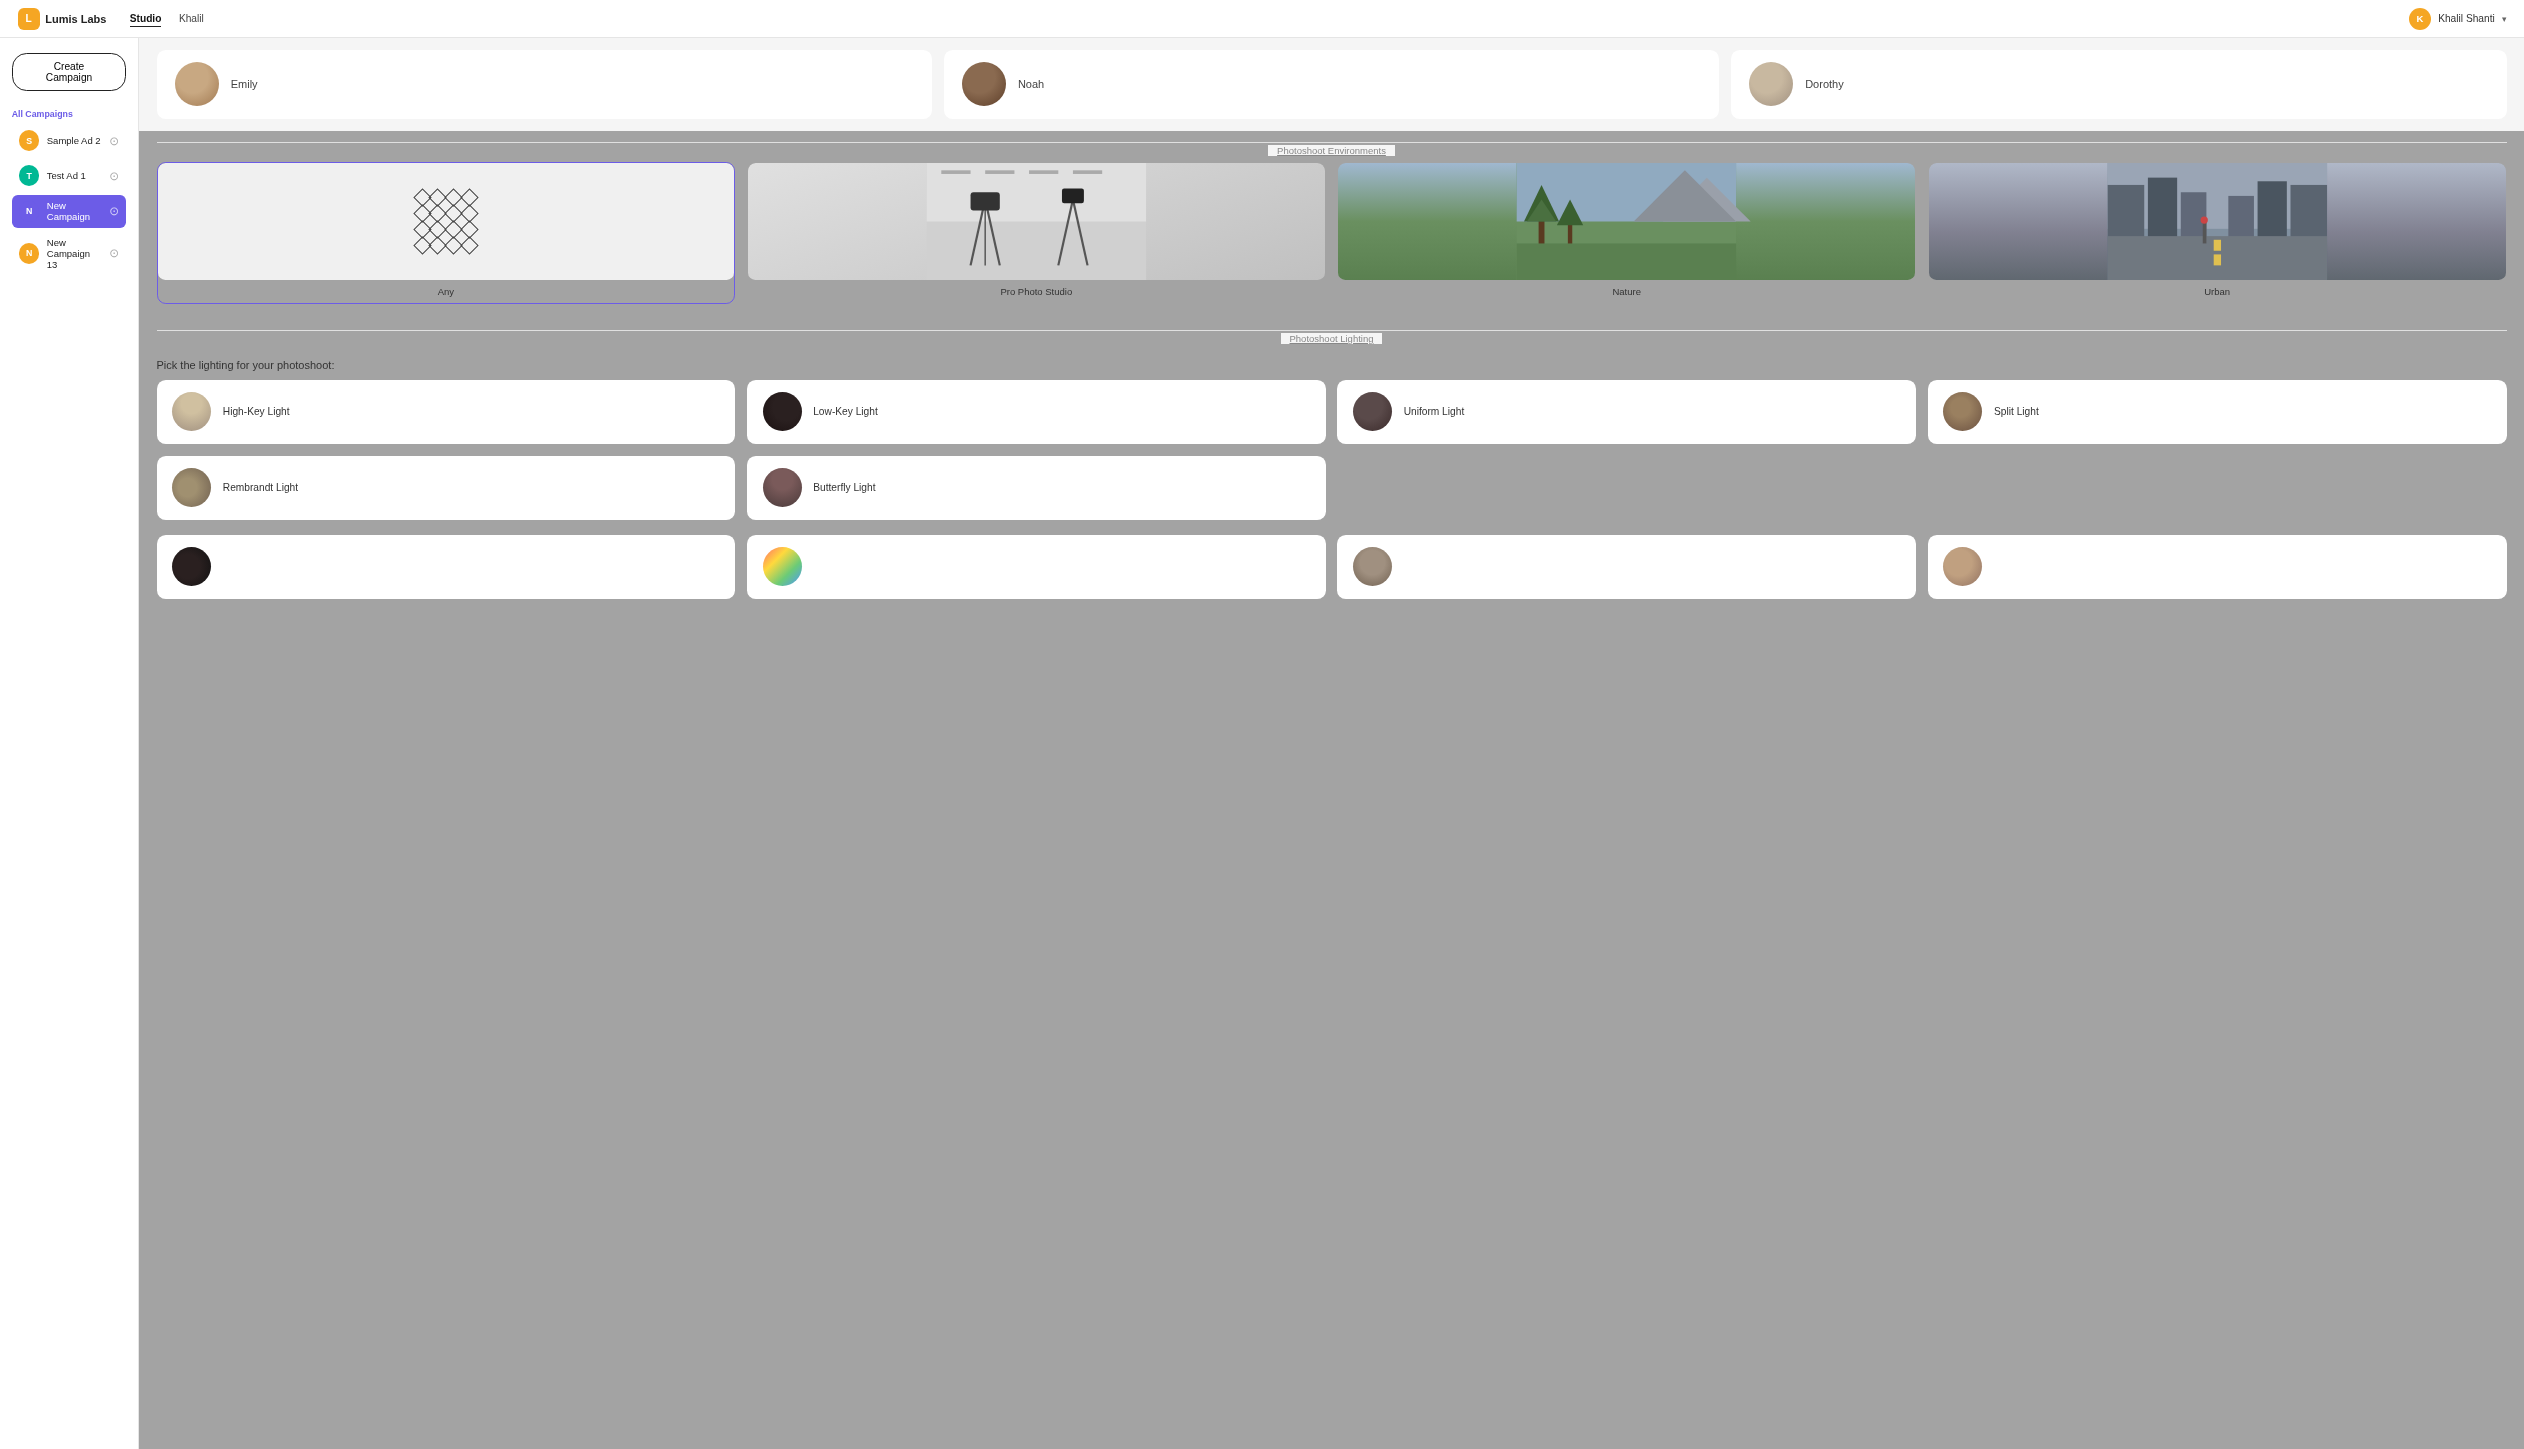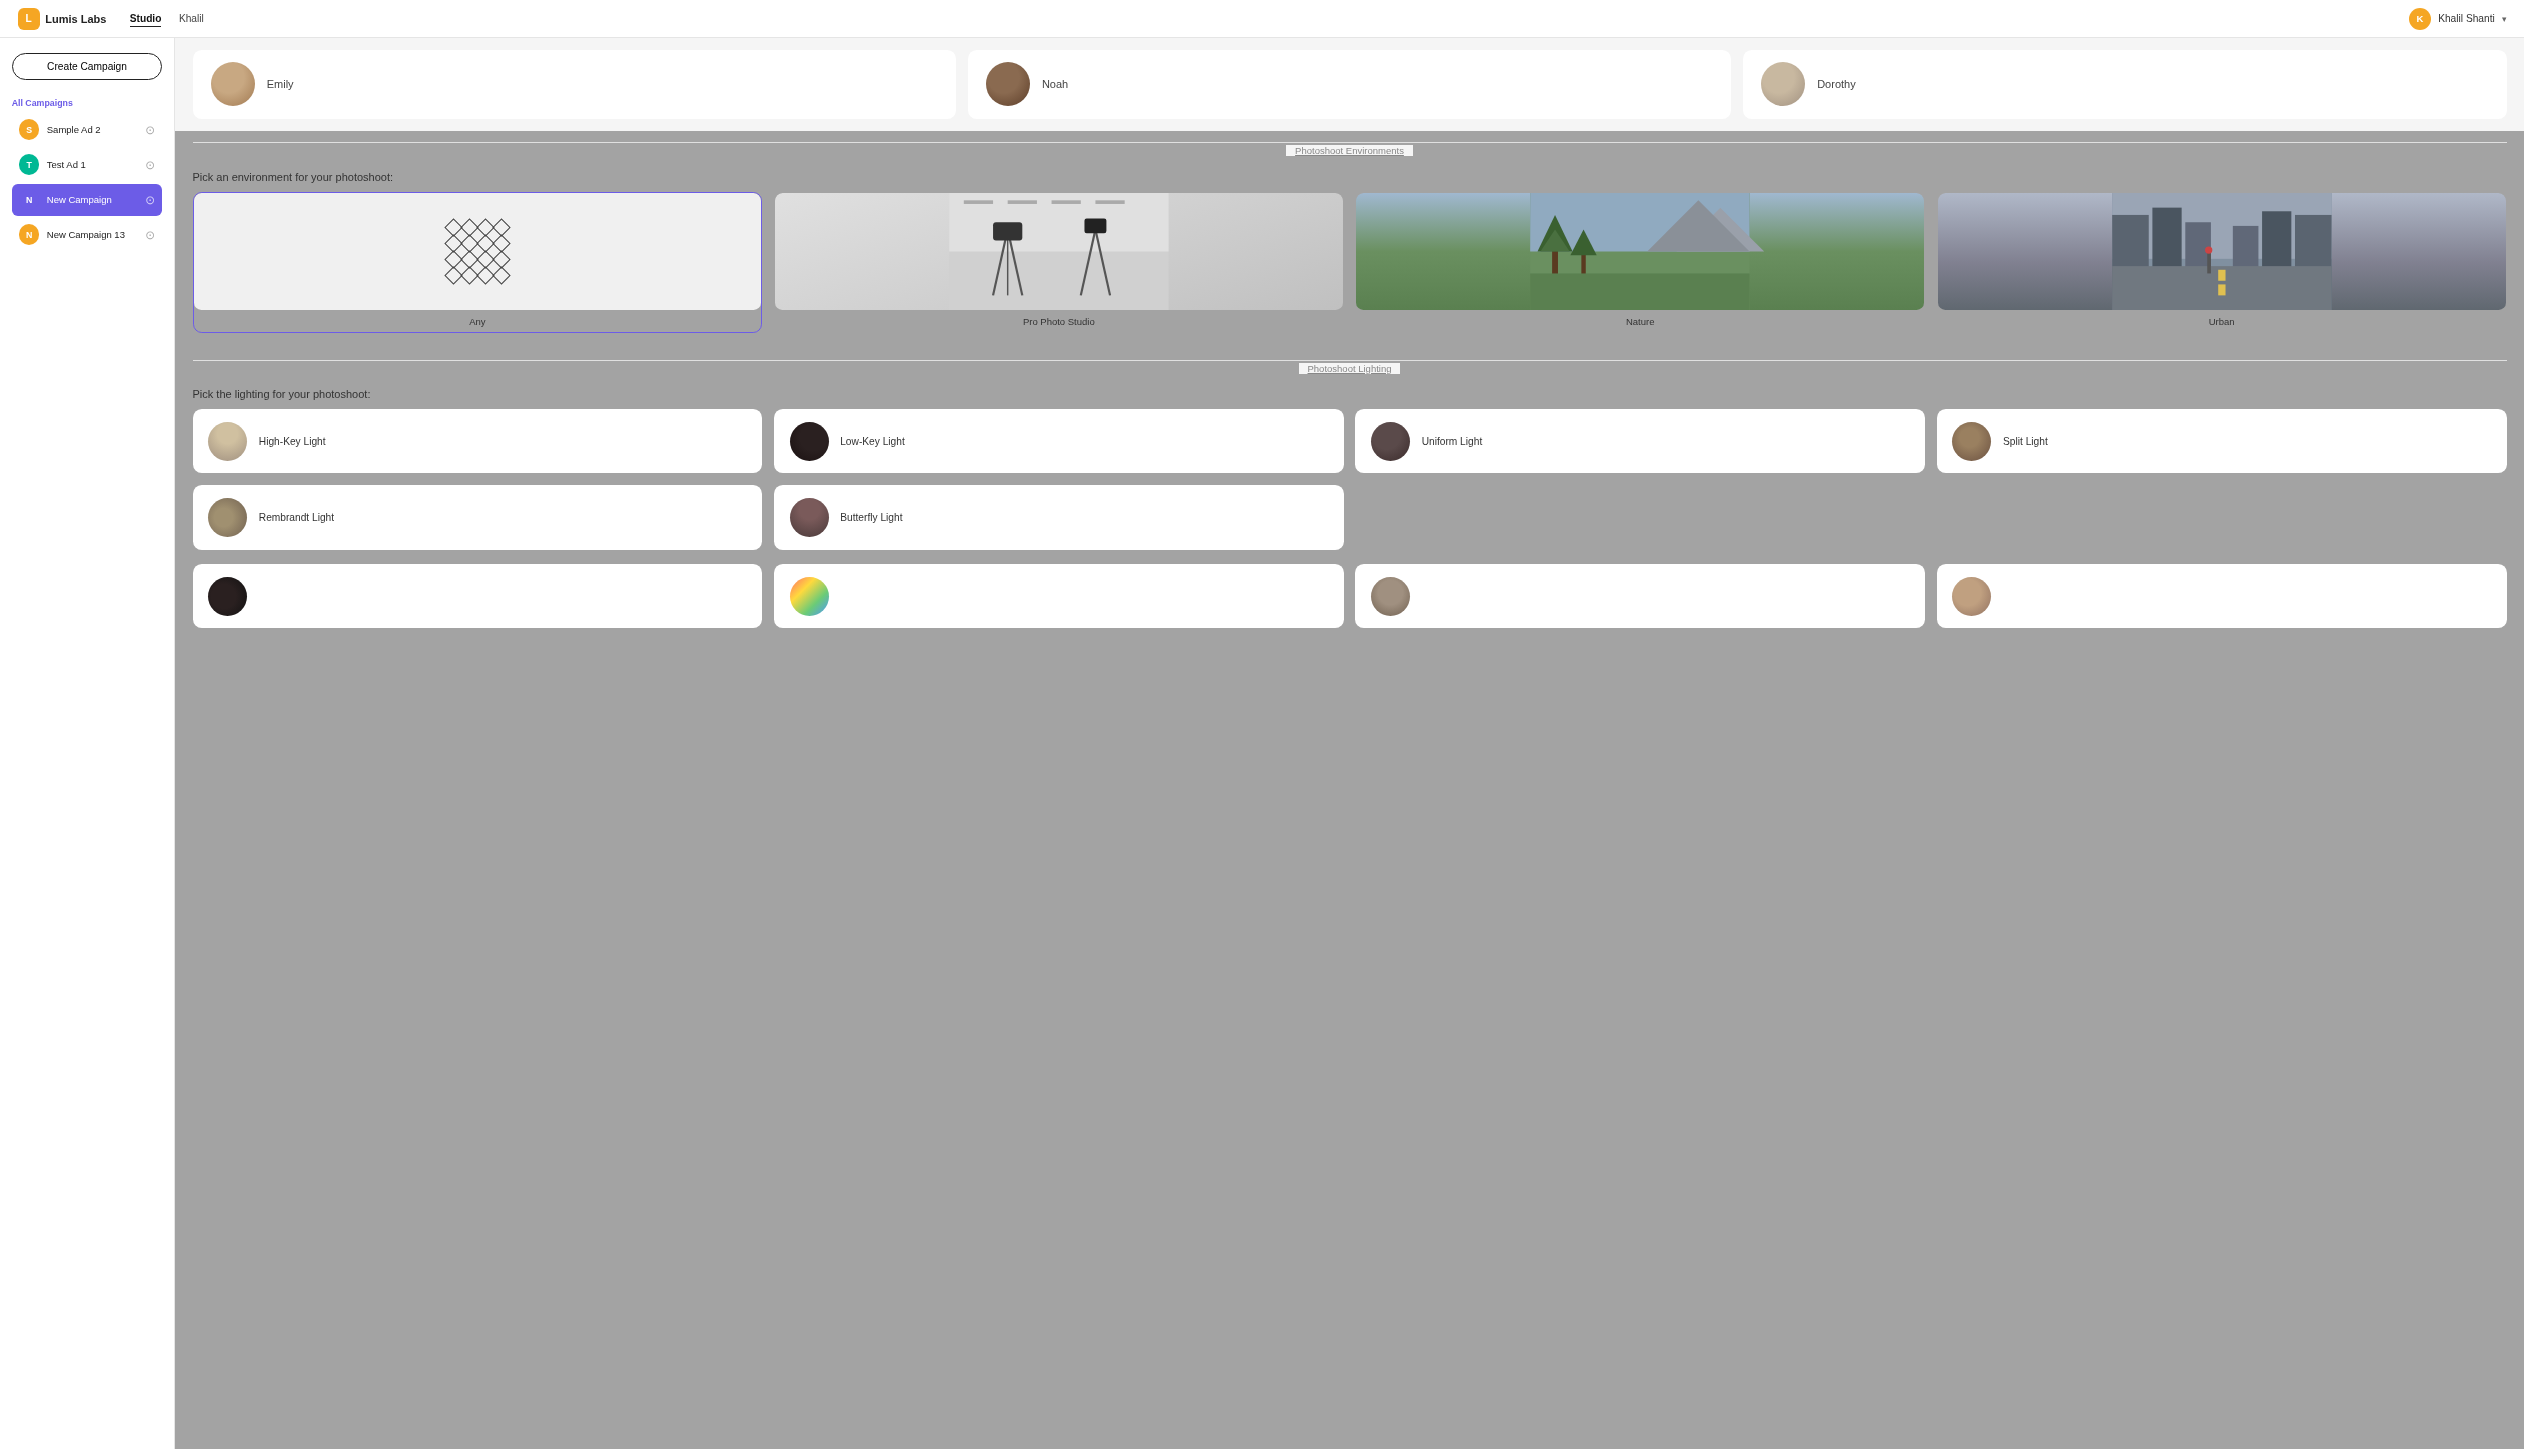--- a/index.html
+++ b/index.html
@@ -12,21 +12,21 @@
     .nav-item.active { font-weight: 600; border-bottom: 1.5px solid #222; color: #111; }
     .topbar-right { margin-left: auto; display: flex; align-items: center; gap: 7.3px; }
     .user-avatar { width: 22px; height: 22px; background: #f5a623; border-radius: 50%; display: flex; align-items: center; justify-content: center; color: #fff; font-size: 9.5px; font-weight: bold; }
     .user-name { font-size: 10.2px; color: #333; }
     .chevron-icon { font-size: 8.8px; color: #666; }
 
     
     .main-layout { display: flex; margin-top: 38px; height: calc(100vh - 38px); }
 
     
-    .sidebar { width: 175px; background: #fff; border-right: 0.7px solid #e5e5e5; padding: 14.6px 11.7px; flex-shrink: 0; overflow-y: auto; }
+    .sidebar { width: 139px; background: #fff; border-right: 0.7px solid #e5e5e5; padding: 14.6px 11.7px; flex-shrink: 0; overflow-y: auto; }
     .create-btn { border: 1.1px solid #222; background: #fff; border-radius: 14.6px; padding: 7.3px 17.5px; font-size: 10.2px; font-weight: 500; cursor: pointer; width: 100%; margin-bottom: 17.5px; }
     .all-campaigns-label { font-size: 8.8px; color: #6c5ce7; font-weight: 600; margin-bottom: 6px; }
     .campaign-list { display: flex; flex-direction: column; gap: 2.9px; }
     .campaign-item { display: flex; align-items: center; gap: 7.3px; padding: 5.8px 7.3px; border-radius: 5.8px; cursor: pointer; position: relative; }
     .campaign-item.active { background: #6c5ce7; color: #fff; }
     .campaign-avatar { width: 20.5px; height: 20.5px; border-radius: 50%; display: flex; align-items: center; justify-content: center; font-size: 8.8px; font-weight: bold; color: #fff; flex-shrink: 0; }
     .campaign-avatar.orange { background: #f5a623; }
     .campaign-avatar.teal { background: #00b894; }
     .campaign-avatar.purple { background: #6c5ce7; }
     .campaign-name { font-size: 9.5px; flex: 1; }
@@ -157,21 +157,20 @@
         <div class="model-avatar avatar-dorothy"></div>
         <span class="model-name">Dorothy</span>
       </div>
     </div>
 
     <div class="section-divider">
       <hr class="section-divider-line">
       <span class="section-divider-label">Photoshoot Environments</span>
     </div>
 
-    <div class="section-title">Pick an environment for your photoshoot:</div>
 
     <div class="environment-grid">
 
       <div class="env-card selected">
         <div class="env-any">
           <div style="display:grid;grid-template-columns:repeat(4,13px);grid-template-rows:repeat(4,13px);gap:2.9px;transform:rotate(0deg);">
             <div style="width:13px;height:13px;border:1.5px solid #444;transform:rotate(45deg);"></div>
             <div style="width:13px;height:13px;border:1.5px solid #444;transform:rotate(45deg);"></div>
             <div style="width:13px;height:13px;border:1.5px solid #444;transform:rotate(45deg);"></div>
             <div style="width:13px;height:13px;border:1.5px solid #444;transform:rotate(45deg);"></div>

